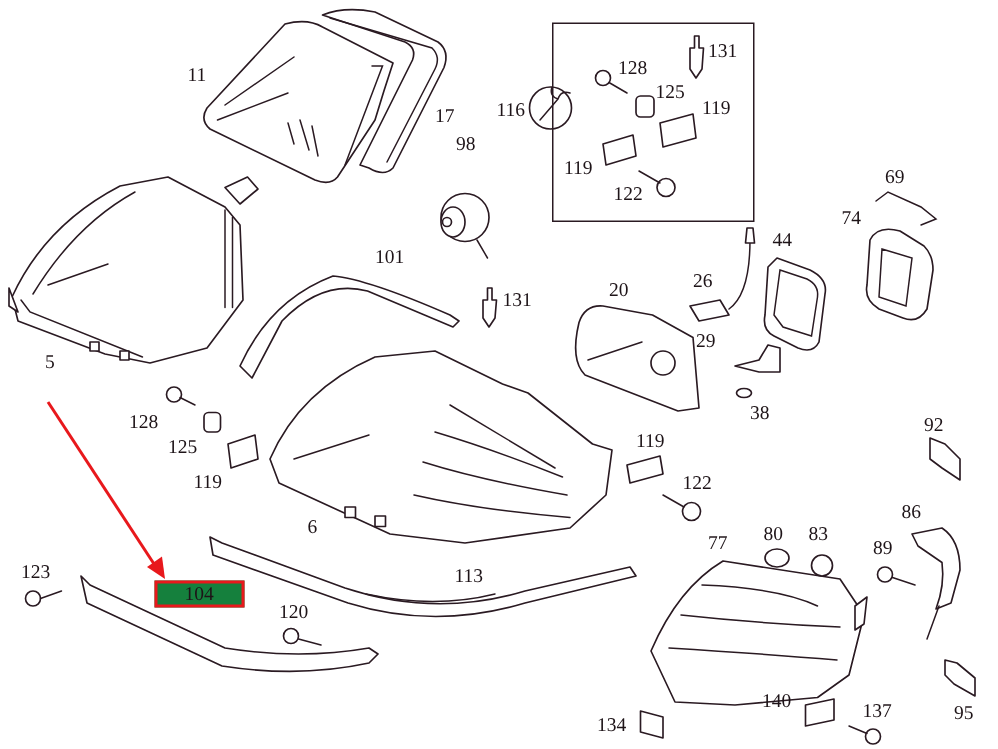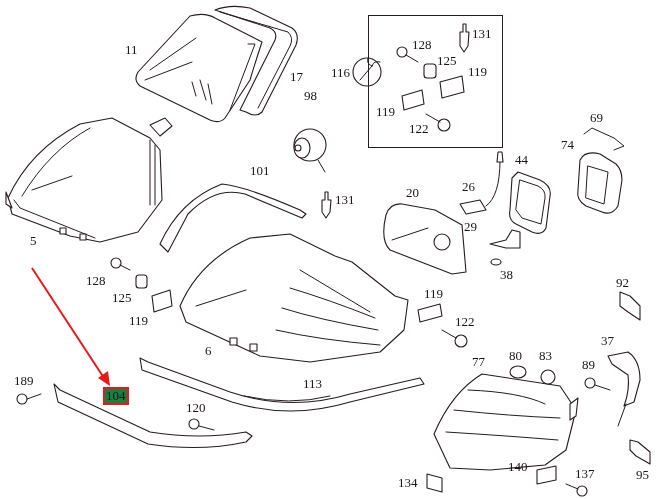--- a/index.html
+++ b/index.html
@@ -16,21 +16,21 @@
   .part-line { fill: none; stroke: #2a1a22; stroke-width: 1; stroke-linecap: round; }
   .label {
     position: absolute;
     font-size: 13px;
     color: #1e1418;
     line-height: 1;
     white-space: nowrap;
   }
   .label.hl {
     border: 2px solid #e8181c;
-    padding: 0 1px;
+    padding: 0 18px;
     line-height: 14px;
     background: #15803d;
   }
   .kitbox {
     position: absolute;
     left: 368px; top: 15px; width: 135px; height: 133px;
     border: 1.5px solid #2a1a22;
     box-sizing: border-box;
   }
 </style>
@@ -269,26 +269,26 @@
   <span class="label" style="left:462px;top:180px">26</span>
   <span class="label" style="left:464px;top:220px">29</span>
   <span class="label" style="left:500px;top:268px">38</span>
   <span class="label" style="left:86px;top:274px">128</span>
   <span class="label" style="left:112px;top:291px">125</span>
   <span class="label" style="left:129px;top:314px">119</span>
   <span class="label" style="left:205px;top:344px">6</span>
   <span class="label" style="left:424px;top:287px">119</span>
   <span class="label" style="left:455px;top:315px">122</span>
   <span class="label" style="left:616px;top:276px">92</span>
-  <span class="label" style="left:601px;top:334px">37</span>
+  <span class="label" style="left:601px;top:334px">86</span>
   <span class="label" style="left:472px;top:355px">77</span>
   <span class="label" style="left:509px;top:349px">80</span>
   <span class="label" style="left:539px;top:349px">83</span>
   <span class="label" style="left:582px;top:358px">89</span>
-  <span class="label" style="left:14px;top:374px">189</span>
+  <span class="label" style="left:14px;top:374px">123</span>
   <span class="label hl" style="left:103px;top:387px">104</span>
   <span class="label" style="left:303px;top:377px">113</span>
   <span class="label" style="left:186px;top:401px">120</span>
   <span class="label" style="left:398px;top:476px">134</span>
   <span class="label" style="left:508px;top:460px">140</span>
   <span class="label" style="left:575px;top:467px">137</span>
   <span class="label" style="left:636px;top:468px">95</span>
 </div>
 
 </body></html>

